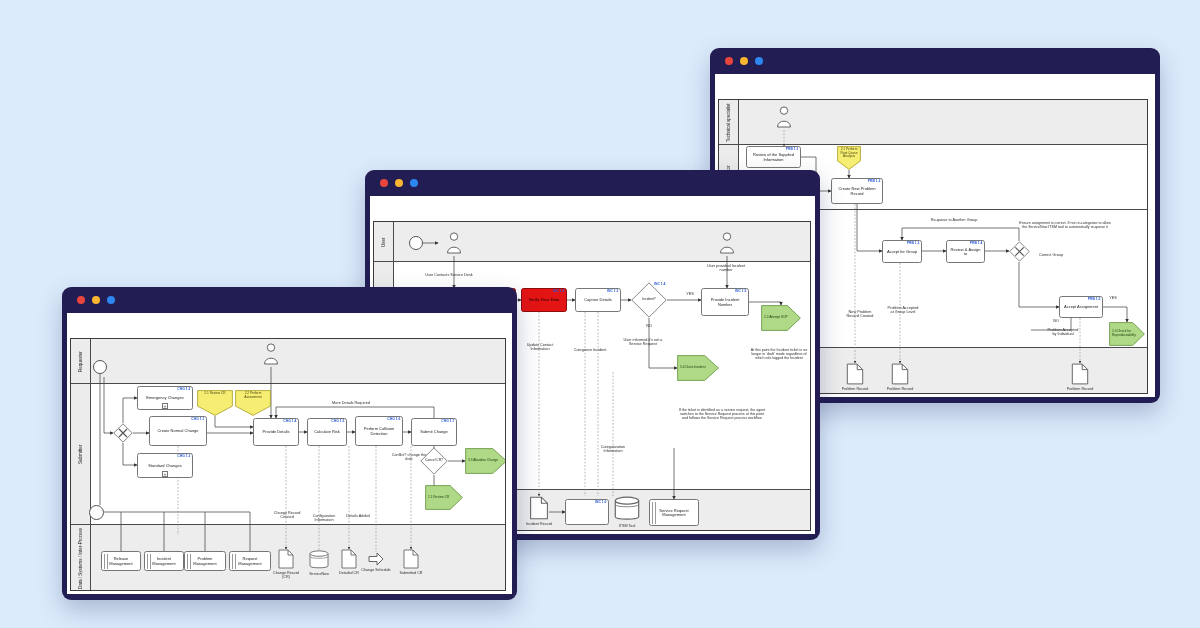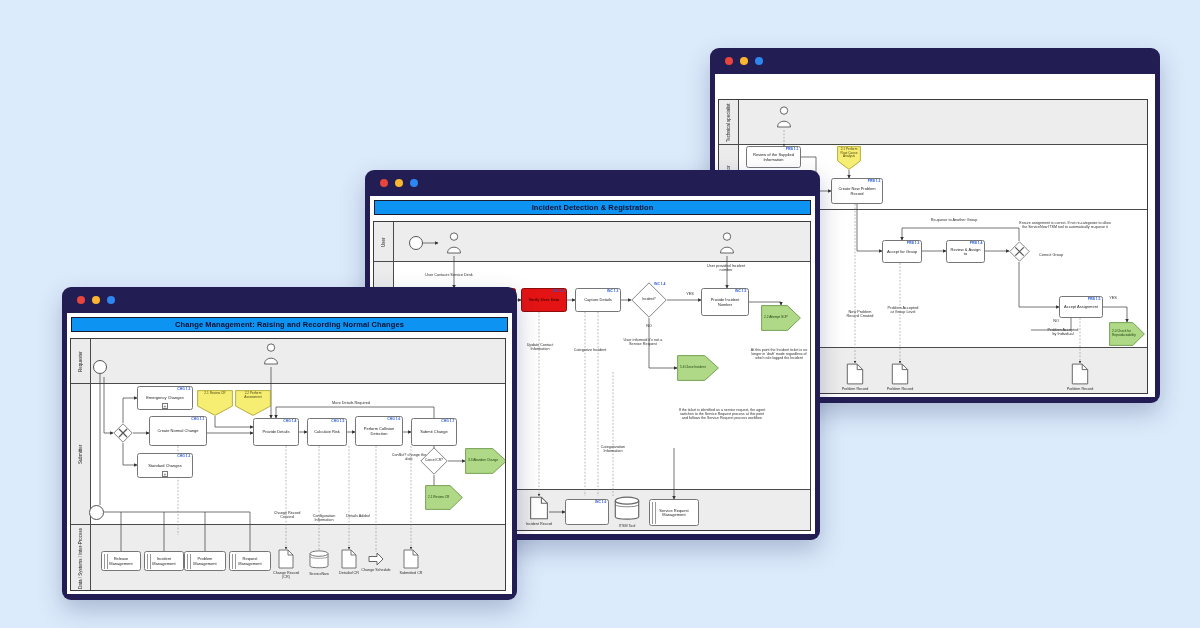--- a/index.html
+++ b/index.html
@@ -133,21 +133,20 @@
       </div>
     </div>
   </div>
 <div class="win" style="left: 365px; top: 170px; width: 455px; height: 370px; z-index: 2; background: rgb(34, 29, 82);">
     <div class="titlebar">
       <span class="dot" style="background: rgb(232, 69, 60);"></span>
       <span class="dot" style="background: rgb(253, 182, 47);"></span>
       <span class="dot" style="background: rgb(46, 134, 240);"></span>
     </div>
     <div class="content">
-      <div class="banner" style="background: rgb(13, 147, 242);">Incident Detection &amp; Registration</div>
       <div class="diagram" style="left: 3px; top: 25px; width: 438px; height: 310px;">
         <div class="lane" style="top: 0px; height: 40px; background: rgb(237, 237, 237);"></div>
         <div class="laneline" style="top: 39px;"></div>
         <div class="lane" style="top: 40px; height: 228px; background: rgb(255, 255, 255);"></div>
         <div class="laneline" style="top: 267px;"></div>
         <div class="lane" style="top: 268px; height: 42px; background: rgb(237, 237, 237);"></div>
         <div class="lanecol"></div>
         <div class="lanelabel" style="top: 0px; height: 40px;">User</div>
         <div class="lanelabel" style="top: 40px; height: 228px;"></div>
         <div class="lanelabel" style="top: 268px; height: 42px;"></div>
@@ -238,21 +237,20 @@
       </div>
     </div>
   </div>
 <div class="win" style="left: 62px; top: 287px; width: 455px; height: 313px; z-index: 3; background: rgb(34, 29, 82);">
     <div class="titlebar">
       <span class="dot" style="background: rgb(232, 69, 60);"></span>
       <span class="dot" style="background: rgb(253, 182, 47);"></span>
       <span class="dot" style="background: rgb(46, 134, 240);"></span>
     </div>
     <div class="content">
-      <div class="banner" style="background: rgb(13, 147, 242);">Change Management: Raising and Recording Normal Changes</div>
       <div class="diagram" style="left: 3px; top: 25px; width: 436px; height: 253px;">
         <div class="lane" style="top: 0px; height: 45px; background: rgb(237, 237, 237);"></div>
         <div class="laneline" style="top: 44px;"></div>
         <div class="lane" style="top: 45px; height: 141px; background: rgb(255, 255, 255);"></div>
         <div class="laneline" style="top: 185px;"></div>
         <div class="lane" style="top: 186px; height: 67px; background: rgb(237, 237, 237);"></div>
         <div class="lanecol"></div>
         <div class="lanelabel" style="top: 0px; height: 45px;">Requester</div>
         <div class="lanelabel" style="top: 45px; height: 141px;">Submitter</div>
         <div class="lanelabel" style="top: 186px; height: 67px;">Data / Systems / Inter-Process</div>

